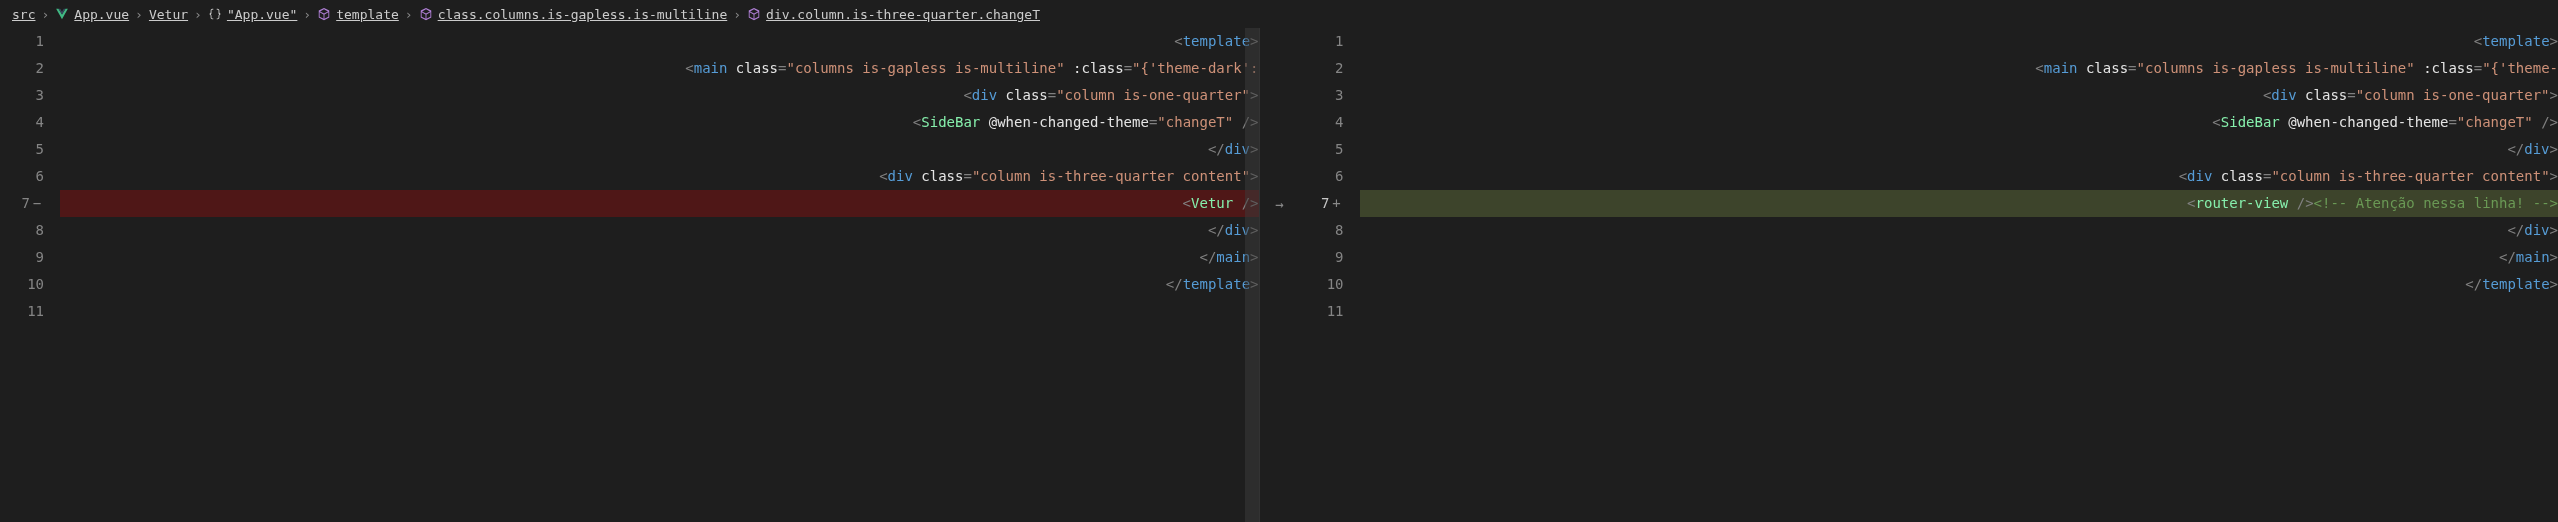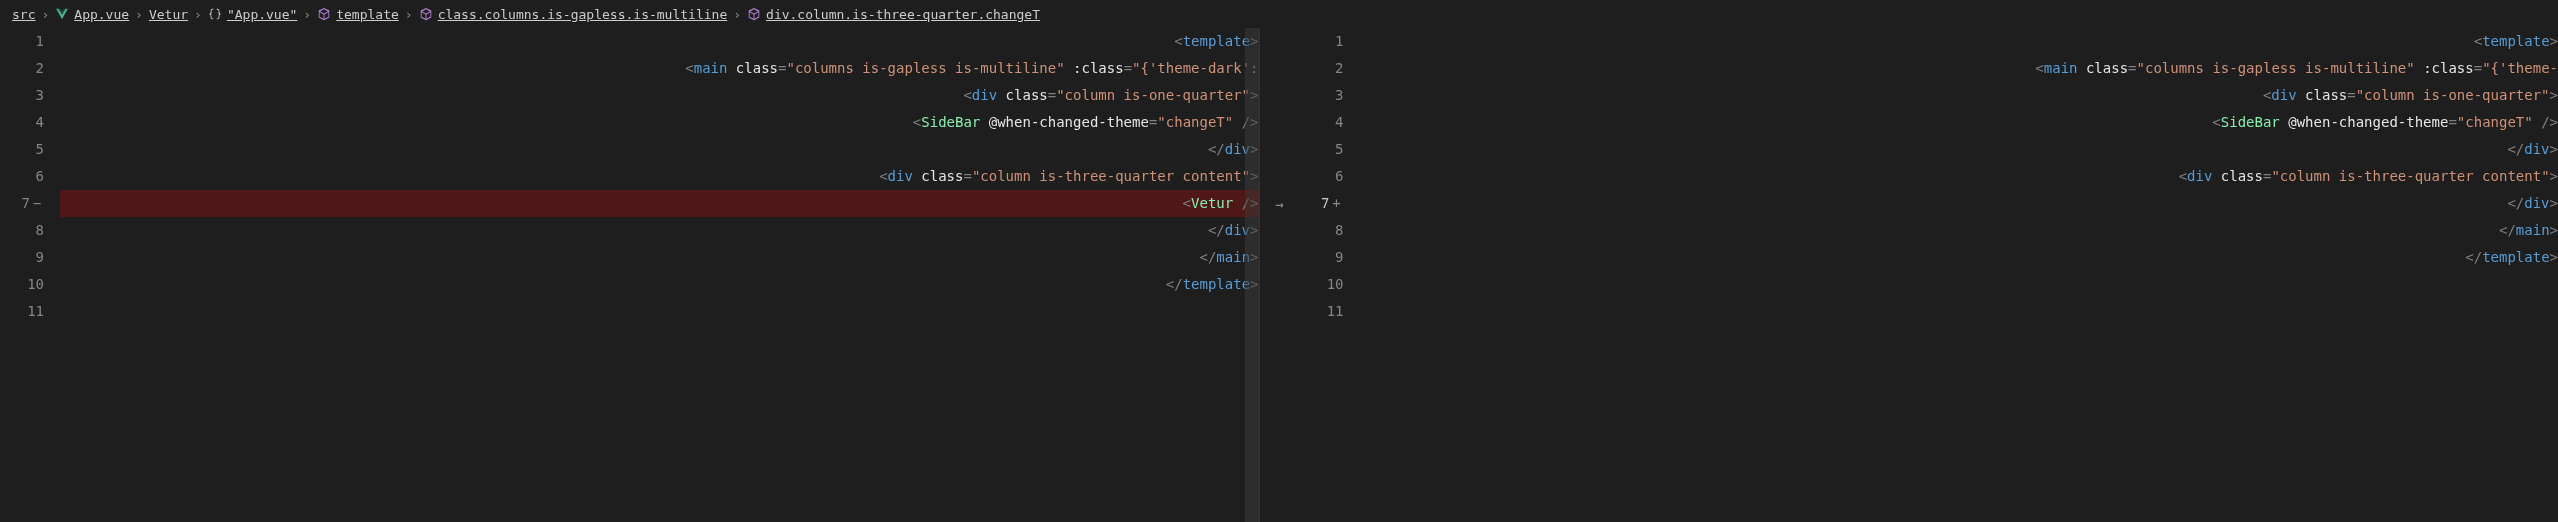--- a/index.html
+++ b/index.html
@@ -214,20 +214,21 @@
           <div class="line-number">10 </div>
           <div class="line-number">11 </div>
         </div>
       <div class="code-lines" id="code-right">
           <div class="code-line "><span class="tok-punct">&lt;</span><span class="tok-tag">template</span><span class="tok-punct">&gt;</span></div>
           <div class="code-line ">  <span class="tok-punct">&lt;</span><span class="tok-tag">main</span><span> </span><span class="tok-attr">class</span><span class="tok-punct">=</span><span class="tok-str">"columns is-gapless is-multiline"</span><span> </span><span class="tok-attr">:class</span><span class="tok-punct">=</span><span class="tok-str">"{'theme-</span></div>
           <div class="code-line ">    <span class="tok-punct">&lt;</span><span class="tok-tag">div</span><span> </span><span class="tok-attr">class</span><span class="tok-punct">=</span><span class="tok-str">"column is-one-quarter"</span><span class="tok-punct">&gt;</span></div>
           <div class="code-line ">      <span class="tok-punct">&lt;</span><span class="tok-comp">SideBar</span><span> </span><span class="tok-attr">@when-changed-theme</span><span class="tok-punct">=</span><span class="tok-str">"changeT"</span><span> </span><span class="tok-punct">/&gt;</span></div>
           <div class="code-line ">    <span class="tok-punct">&lt;/</span><span class="tok-tag">div</span><span class="tok-punct">&gt;</span></div>
           <div class="code-line ">    <span class="tok-punct">&lt;</span><span class="tok-tag">div</span><span> </span><span class="tok-attr">class</span><span class="tok-punct">=</span><span class="tok-str">"column is-three-quarter content"</span><span class="tok-punct">&gt;</span></div>
+          <div class="code-line added highlight">      <span class="tok-punct">&lt;</span><span class="tok-comp">router-view</span><span> </span><span class="tok-punct">/&gt;</span><span class="tok-comment">&lt;!-- Atenção nessa linha! --&gt;</span></div>
           <div class="code-line ">    <span class="tok-punct">&lt;/</span><span class="tok-tag">div</span><span class="tok-punct">&gt;</span></div>
           <div class="code-line ">  <span class="tok-punct">&lt;/</span><span class="tok-tag">main</span><span class="tok-punct">&gt;</span></div>
           <div class="code-line "><span class="tok-punct">&lt;/</span><span class="tok-tag">template</span><span class="tok-punct">&gt;</span></div>
           <div class="code-line "></div>
         </div>
     </div>
   </div>
 </div>
 
 </body></html>

